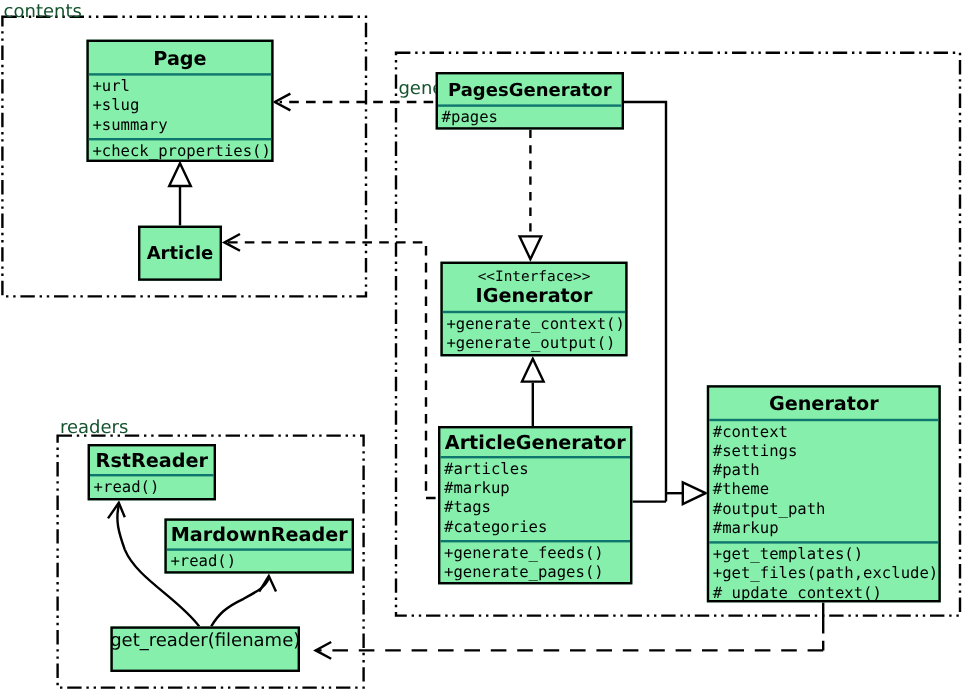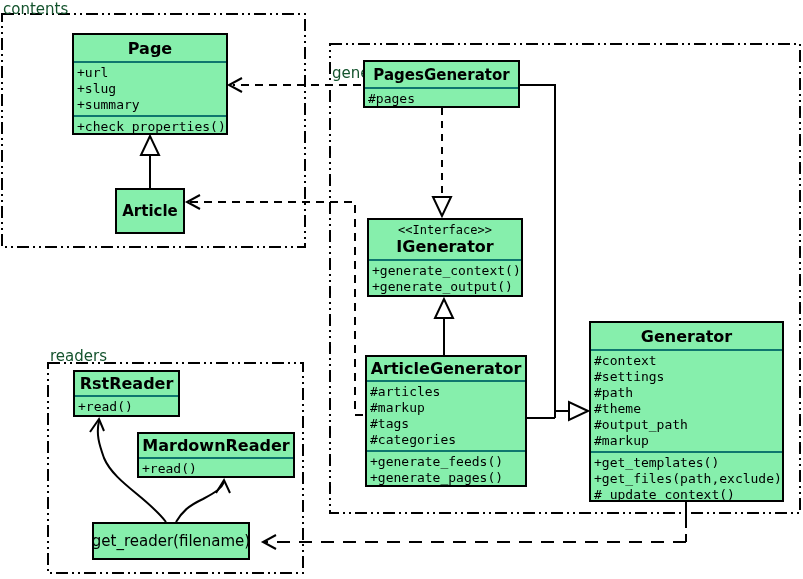--- a/index.html
+++ b/index.html
@@ -6,21 +6,21 @@
   #canvas{position:relative;width:803px;height:579px;background:#ffffff;overflow:hidden;
           font-family:"DejaVu Sans",sans-serif;color:#000;}
   #wires{position:absolute;left:0;top:0;width:803px;height:579px;z-index:1;}
   .pkg-label{position:absolute;z-index:2;font:15px "DejaVu Sans",sans-serif;color:#14532d;}
   .uml-class{position:absolute;z-index:3;background:#86efac;border:2px solid #000;box-sizing:border-box;}
   .uml-title{font:bold 15px "DejaVu Sans",sans-serif;text-align:center;padding:4px 2px 3px 2px;}
   .uml-title.big{font-size:16px;}
   .stereotype{font:12px "DejaVu Sans Mono","Liberation Mono",monospace;text-align:center;padding-top:3px;}
   .uml-section{border-top:2px solid #0f766e;padding:2px 2px 2px 3px;}
   .member{font:13px "DejaVu Sans Mono","Liberation Mono",monospace;line-height:16px;white-space:pre;}
-  .plainbox{display:flex;align-items:center;justify-content:center;
+  .plainbox{display:flex;justify-content:center;
             font:15px "DejaVu Sans",sans-serif;}
   .titleonly{display:flex;align-items:center;justify-content:center;
              font:bold 15px "DejaVu Sans",sans-serif;}
 </style>
 </head>
 <body>
 
 <div id="canvas">
 
   <svg id="wires" viewBox="0 0 803 579" xmlns="http://www.w3.org/2000/svg">

